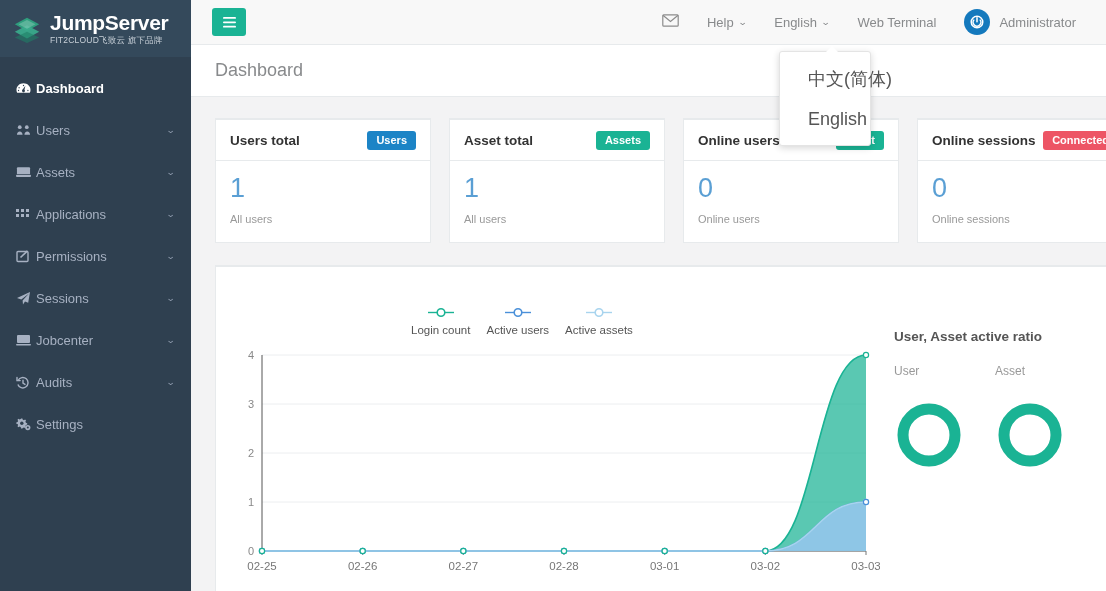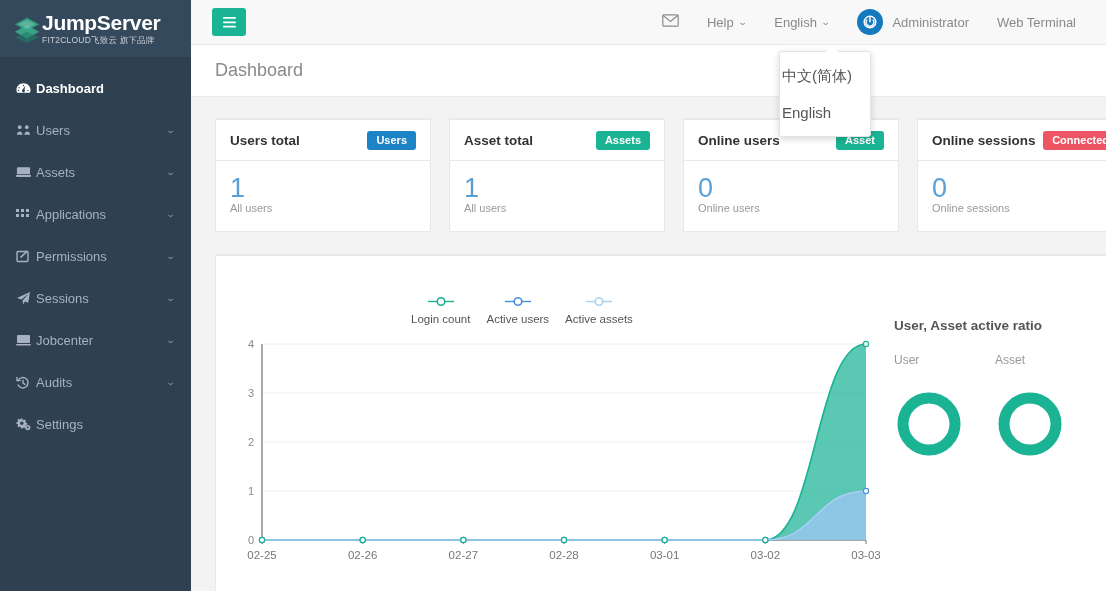--- a/index.html
+++ b/index.html
@@ -15,20 +15,21 @@
   .sidebar {
     position: absolute; left: 0; top: 0;
     width: 191px; height: 591px;
     background: #2f4050;
   }
   .brand {
     height: 57px;
     background: #34495b;
     display: flex; align-items: center;
     padding-left: 12px;
+    gap: 8px;
   }
   .brand-logo { width: 30px; height: 30px; flex: 0 0 30px; }
   .brand-text { line-height: 1; }
   .brand-title {
     color: #fff; font-size: 21px; font-weight: bold;
     letter-spacing: -0.3px;
   }
   .brand-sub {
     color: #c8d0d8; font-size: 8.5px; margin-top: 3px;
     letter-spacing: 0.2px;
@@ -93,21 +94,21 @@
     box-shadow: 0 2px 7px rgba(0,0,0,.16);
     z-index: 60; padding: 6px 0;
   }
   .lang-menu::before {
     content: ""; position: absolute; top: -6px; left: 46px;
     border-left: 6px solid transparent;
     border-right: 6px solid transparent;
     border-bottom: 6px solid #fff;
   }
   .lang-item {
-    padding: 9px 2px; font-size: 15px; color: #555;
+    padding: 9px 28px; font-size: 18px; color: #555;
     cursor: pointer; white-space: nowrap;
   }
 
   
   .page-head {
     position: absolute; left: 191px; top: 45px;
     width: 915px; height: 52px;
     background: #fff;
     border-bottom: 1px solid #e7eaec;
     display: flex; align-items: center;
@@ -131,21 +132,21 @@
     display: flex; align-items: center; justify-content: space-between;
     padding: 11px 14px 10px; border-bottom: 1px solid #e7eaec;
   }
   .card-title { font-size: 13.5px; color: #333; font-weight: bold; }
   .badge {
     color: #fff; font-size: 11px; font-weight: bold;
     padding: 3px 9px; border-radius: 3px; line-height: 1.2;
   }
   .card-body { padding: 14px 14px 17px; }
   .card-num { font-size: 27px; color: #5a9fd4; font-weight: 300; line-height: 1; }
-  .card-sub { font-size: 11px; color: #999; }
+  .card-sub { font-size: 11px; color: #999; margin-top: 11px; }
 
   
   .panel {
     margin: 22px 0 0 24px; width: 1082px;
     background: #fff; border: 1px solid #e7eaec; border-top: 2px solid #e7eaec;
     height: 372px; position: relative;
   }
 
   .panel-heading { position: absolute; left: 18px; top: 16px; }
   .panel-title { font-size: 23px; color: #9b9b9b; font-weight: normal; }
@@ -314,33 +315,33 @@
       <div class="topnav-item">
         <span>Help</span>
         <span class="caret2">⌄</span>
       </div>
 
       <div class="topnav-item">
         <span>English</span>
         <span class="caret2">⌄</span>
       </div>
 
+      <div class="topnav-item">
+        <span>Web Terminal</span>
+      </div>
+
       <div class="topnav-item" style="gap:9px;">
         <span class="avatar-power">
           <svg width="18" height="18" viewBox="0 0 20 20" fill="none" stroke="#fff" stroke-width="1.7">
             <circle cx="10" cy="10" r="6.4"></circle>
             <path d="M10 5.2v4.6" stroke-linecap="round"></path>
             <path d="M6.9 7.4a4.2 4.2 0 1 0 6.2 0" stroke-width="1.5"></path>
           </svg>
         </span>
         <span>Administrator</span>
-      </div>
-
-      <div class="topnav-item">
-        <span>Web Terminal</span>
       </div>
     </div>
   </div>
 
   <div class="page-head">
     <h1 class="page-title">Dashboard</h1>
   </div>
 
   <div class="content">
 

